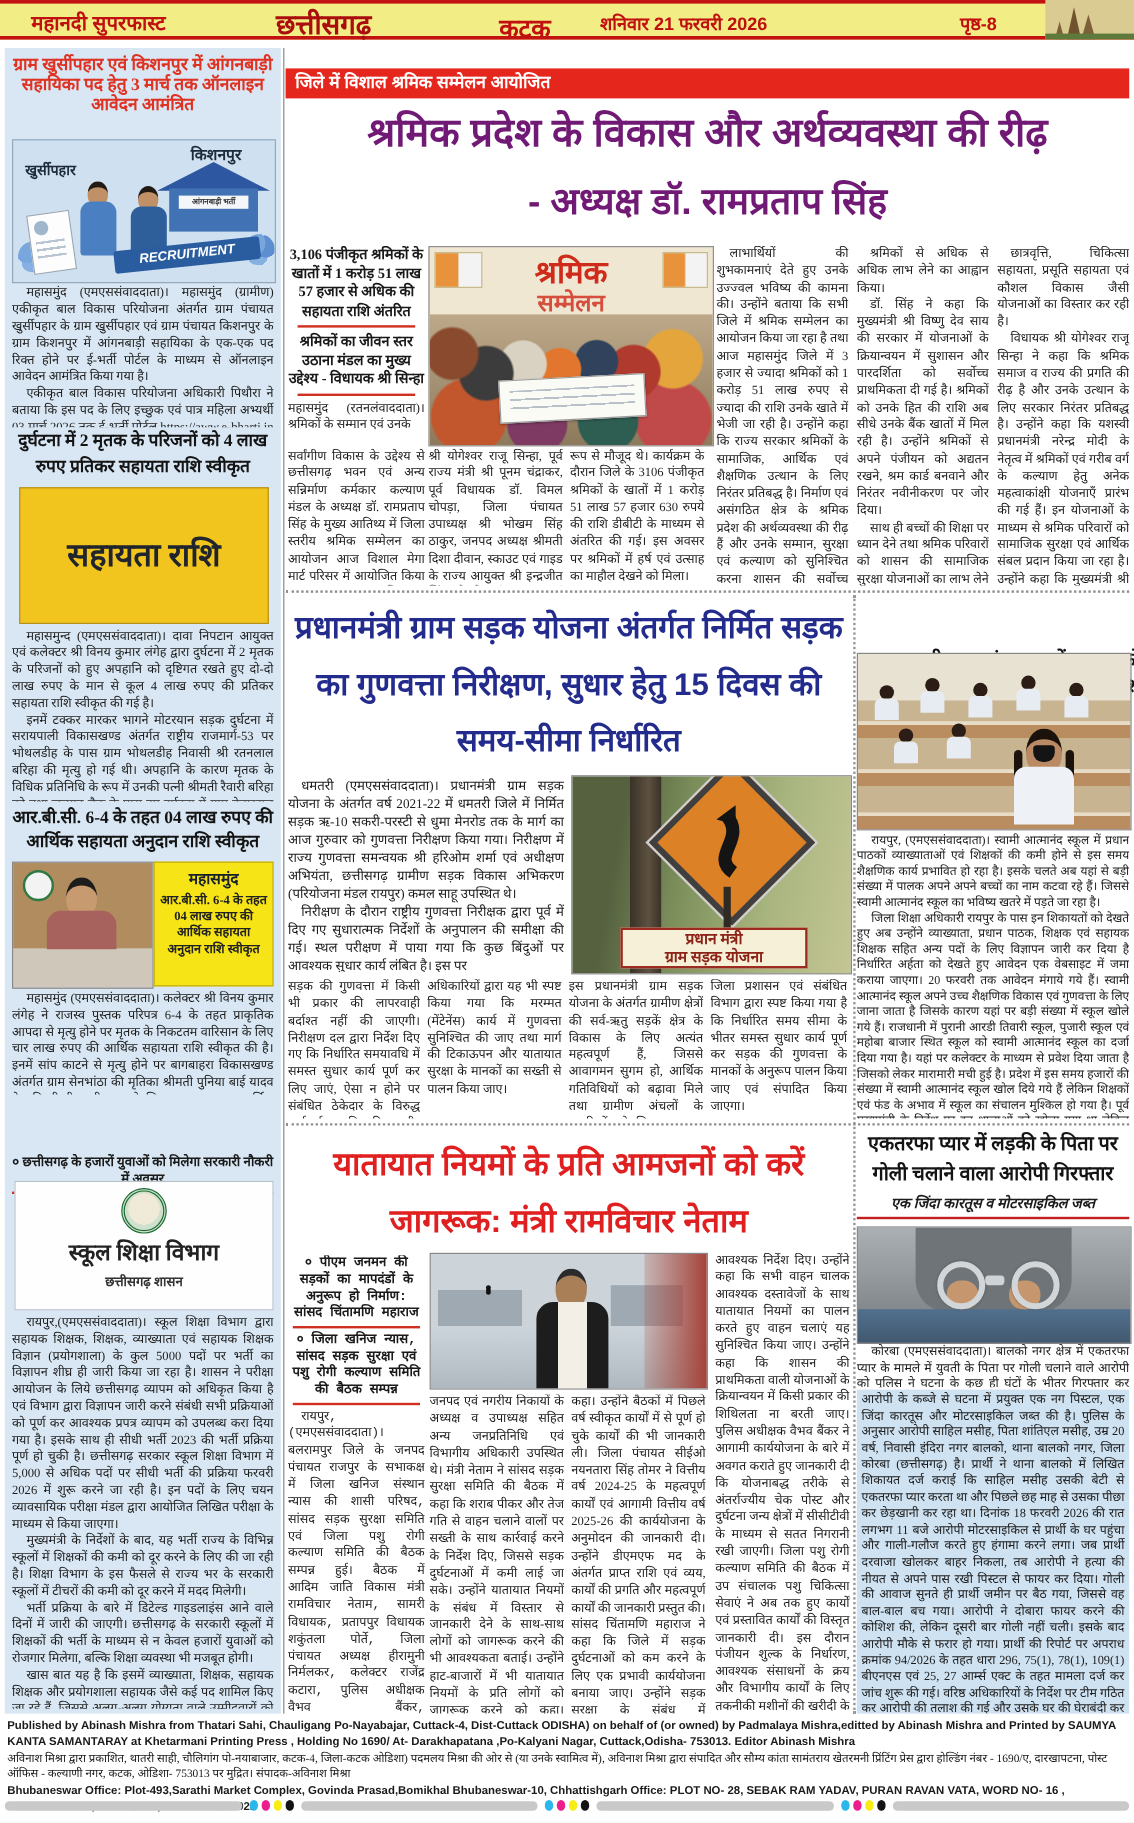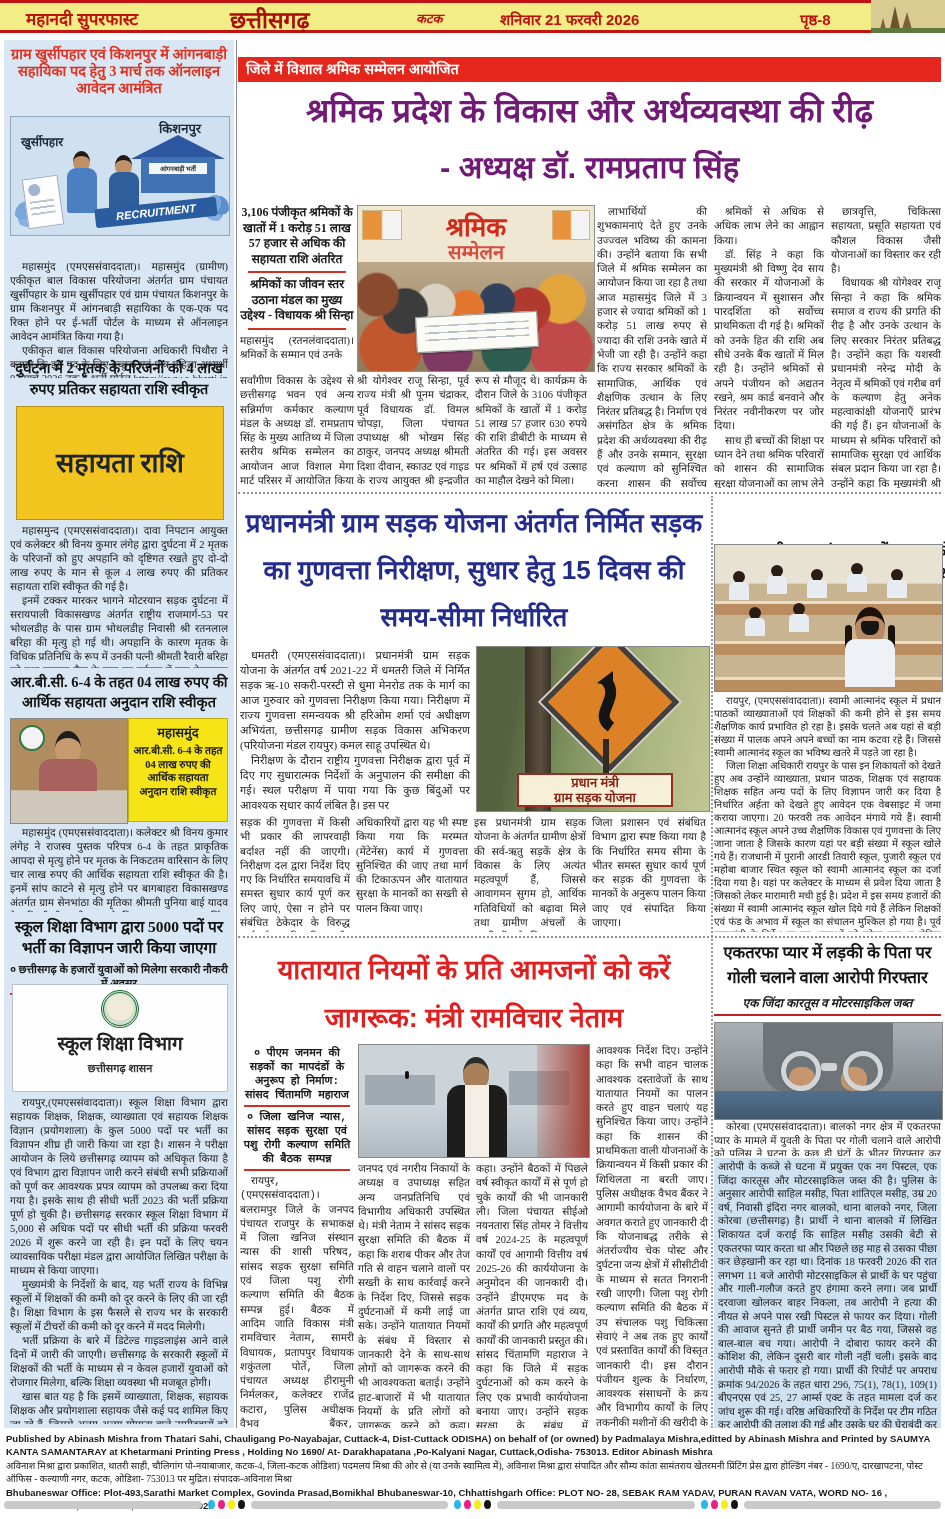--- a/index.html
+++ b/index.html
@@ -136,21 +136,21 @@
   .temple-wrap{position:absolute;right:0;top:-3px;width:74px;height:33px;}
 </style>
 </head>
 <body>
 
 <div id="page">
 
   <div class="abs" id="masthead">
     <span class="mh" style="left:26px;top:4px;font-size:17px;">महानदी सुपरफास्ट</span>
     <span class="mh" style="left:230px;top:0px;font-size:23px;color:#a90d0d;">छत्तीसगढ़</span>
-    <span class="mh" style="left:416px;top:6px;font-size:13px;font-style:italic;">कटक</span>
+    <span class="mh" style="left:416px;top:6px;font-size:21px;">कटक</span>
     <span class="mh" style="left:500px;top:6px;font-size:15px;">शनिवार 21 फरवरी 2026</span>
     <span class="mh" style="left:800px;top:6px;font-size:15px;">पृष्ठ-8</span>
     <div class="temple-wrap">
       <svg width="74" height="33" viewBox="0 0 74 33">
         <rect width="74" height="33" fill="#d9cb92"></rect>
         <polygon points="18,33 24,6 30,33" fill="#6e532e"></polygon>
         <polygon points="30,33 36,12 42,33" fill="#7d6038"></polygon>
         <polygon points="8,33 12,18 16,33" fill="#7d6038"></polygon>
         <rect x="0" y="28" width="74" height="5" fill="#5d7a3c"></rect>
       </svg>
@@ -173,21 +173,21 @@
       </div>
       <div class="person" style="left:98px;top:38px;">
         <div class="head"></div>
           <div class="torso" style="background:#2e5f9a;"></div>
       </div>
       <div class="clipboard"></div>
       <div class="ribbon">RECRUITMENT</div>
       <span class="abs" style="left:10px;top:16px;font-weight:bold;font-size:12px;color:#1d2b3a;">खुर्सीपहार</span>
       <span class="abs" style="left:148px;top:2px;font-weight:bold;font-size:13px;color:#1d2b3a;">किशनपुर</span>
     </div>
-    <div class="abs bodytxt" style="left:6px;top:198px;width:218px;height:118px;margin-top:22px;">
+    <div class="abs bodytxt" style="left:6px;top:198px;width:218px;height:118px;">
       <p>महासमुंद (एमएससंवाददाता)। महासमुंद (ग्रामीण) एकीकृत बाल विकास परियोजना अंतर्गत ग्राम पंचायत खुर्सीपहार के ग्राम खुर्सीपहार एवं ग्राम पंचायत किशनपुर के ग्राम किशनपुर में आंगनबाड़ी सहायिका के एक-एक पद रिक्त होने पर ई-भर्ती पोर्टल के माध्यम से ऑनलाइन आवेदन आमंत्रित किया गया है।</p>
       <p>एकीकृत बाल विकास परियोजना अधिकारी पिथौरा ने बताया कि इस पद के लिए इच्छुक एवं पात्र महिला अभ्यर्थी 03 मार्च 2026 तक ई-भर्ती पोर्टल https://aww.e-bharti.in पर ऑनलाइन आवेदन कर सकते हैं। सभी योग्य आवेदिकाओं से निर्धारित समय-सीमा के भीतर आवेदन करने की अपील की गई है।</p>
     </div>
 
     <div class="abs blk-head center" style="left:6px;top:318px;width:218px;font-size:14.5px;line-height:21px;">दुर्घटना में 2 मृतक के परिजनों को 4 लाख रुपए प्रतिकर सहायता राशि स्वीकृत</div>
     <div class="abs ybox" style="left:12px;top:366px;width:206px;height:112px;">
       <div style="font-size:27px;font-weight:bold;color:#20242c;text-align:center;line-height:112px;">सहायता राशि</div>
     </div>
     <div class="abs bodytxt" style="left:6px;top:484px;width:218px;height:144px;">
       <p>महासमुन्द (एमएससंवाददाता)। दावा निपटान आयुक्त एवं कलेक्टर श्री विनय कुमार लंगेह द्वारा दुर्घटना में 2 मृतक के परिजनों को हुए अपहानि को दृष्टिगत रखते हुए दो-दो लाख रुपए के मान से कूल 4 लाख रुपए की प्रतिकर सहायता राशि स्वीकृत की गई है।</p>
@@ -203,21 +203,20 @@
       </div>
       <div class="abs" style="left:118px;top:0;width:100px;height:104px;background:#f6e417;border:1px solid #c2ad12;box-sizing:border-box;">
         <div class="center" style="font-weight:bold;font-size:13px;margin-top:4px;color:#17202b;">महासमुंद</div>
         <div class="center" style="font-weight:bold;font-size:10.5px;line-height:13.5px;margin:3px 4px;color:#222;">आर.बी.सी. 6-4 के तहत 04 लाख रुपए की आर्थिक सहायता अनुदान राशि स्वीकृत</div>
       </div>
     </div>
     <div class="abs bodytxt" style="left:6px;top:786px;width:218px;height:86px;">
       <p>महासमुंद (एमएससंवाददाता)। कलेक्टर श्री विनय कुमार लंगेह ने राजस्व पुस्तक परिपत्र 6-4 के तहत प्राकृतिक आपदा से मृत्यु होने पर मृतक के निकटतम वारिसान के लिए चार लाख रुपए की आर्थिक सहायता राशि स्वीकृत की है। इनमें सांप काटने से मृत्यु होने पर बागबाहरा विकासखण्ड अंतर्गत ग्राम सेनभांठा की मृतिका श्रीमती पुनिया बाई यादव के पति श्री धीरपाली यादव के लिए चार लाख रुपए आर्थिक सहायता अनुदान राशि स्वीकृत की गई है।</p>
     </div>
 
-    <div class="abs blk-head center" style="left:6px;top:876px;width:218px;font-size:15.5px;line-height:21px;">स्कूल शिक्षा विभाग द्वारा 5000 पदों पर भर्ती का विज्ञापन जारी किया जाएगा</div>
     <div class="abs kick" style="left:6px;top:922px;width:218px;border-bottom:2px solid #d03020;padding-bottom:3px;">० छत्तीसगढ़ के हजारों युवाओं को मिलेगा सरकारी नौकरी में अवसर</div>
     <div class="abs" id="deptlogo" style="left:8px;top:944px;width:214px;height:106px;">
       <div class="emblem"></div>
       <div style="font-size:19px;font-weight:bold;color:#222;">स्कूल शिक्षा विभाग</div>
       <div style="font-size:11px;font-weight:bold;color:#333;margin-top:4px;">छत्तीसगढ़ शासन</div>
     </div>
     <div class="abs bodytxt" style="left:6px;top:1056px;width:218px;height:328px;">
       <p>रायपुर,(एमएससंवाददाता)। स्कूल शिक्षा विभाग द्वारा सहायक शिक्षक, शिक्षक, व्याख्याता एवं सहायक शिक्षक विज्ञान (प्रयोगशाला) के कुल 5000 पदों पर भर्ती का विज्ञापन शीघ्र ही जारी किया जा रहा है। शासन ने परीक्षा आयोजन के लिये छत्तीसगढ़ व्यापम को अधिकृत किया है एवं विभाग द्वारा विज्ञापन जारी करने संबंधी सभी प्रक्रियाओं को पूर्ण कर आवश्यक प्रपत्र व्यापम को उपलब्ध करा दिया गया है। इसके साथ ही सीधी भर्ती 2023 की भर्ती प्रक्रिया पूर्ण हो चुकी है। छत्तीसगढ़ सरकार स्कूल शिक्षा विभाग में 5,000 से अधिक पदों पर सीधी भर्ती की प्रक्रिया फरवरी 2026 में शुरू करने जा रही है। इन पदों के लिए चयन व्यावसायिक परीक्षा मंडल द्वारा आयोजित लिखित परीक्षा के माध्यम से किया जाएगा।</p>
       <p>मुख्यमंत्री के निर्देशों के बाद, यह भर्ती राज्य के विभिन्न स्कूलों में शिक्षकों की कमी को दूर करने के लिए की जा रही है। शिक्षा विभाग के इस फैसले से राज्य भर के सरकारी स्कूलों में टीचरों की कमी को दूर करने में मदद मिलेगी।</p>
       <p>भर्ती प्रक्रिया के बारे में डिटेल्ड गाइडलाइंस आने वाले दिनों में जारी की जाएगी। छत्तीसगढ़ के सरकारी स्कूलों में शिक्षकों की भर्ती के माध्यम से न केवल हजारों युवाओं को रोजगार मिलेगा, बल्कि शिक्षा व्यवस्था भी मजबूत होगी।</p>

